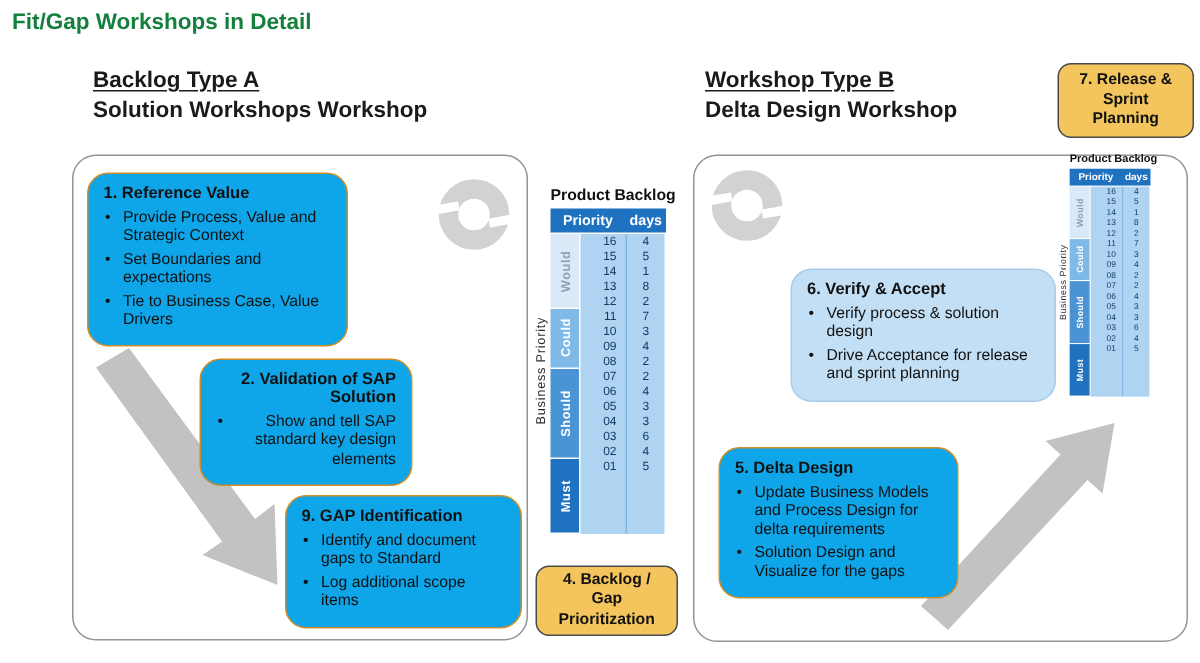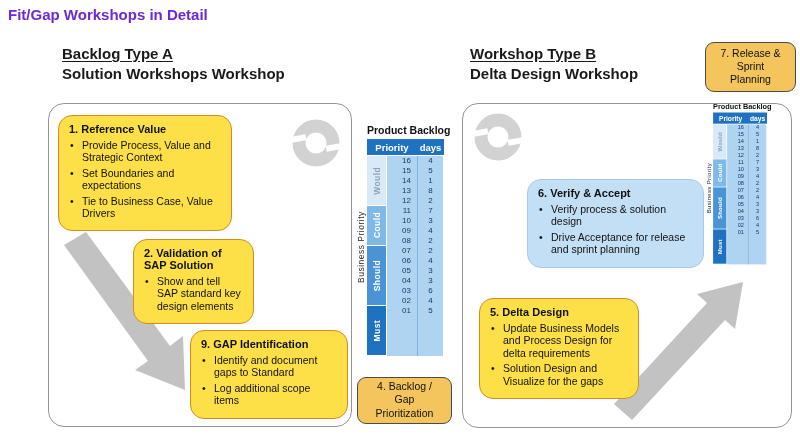--- a/index.html
+++ b/index.html
@@ -1,47 +1,47 @@
 <!DOCTYPE html>
 <html><head>
 <meta charset="utf-8">
 <style>
   * { margin:0; padding:0; box-sizing:border-box; }
   html,body { background:#fff; }
   body { font-family:"Liberation Sans","DejaVu Sans",sans-serif; }
   .slide { position:relative; width:800px; height:442px; background:#fff; overflow:hidden; }
 
-  .slide-title { position:absolute; left:8px; top:6px; font-size:15px; font-weight:bold; color:#6d28d9; }
+  .slide-title { position:absolute; left:8px; top:6px; font-size:15px; font-weight:bold; color:#15803d; }
 
   .section-heading { position:absolute; font-size:15px; font-weight:bold; color:#1a1a1a; line-height:20px; }
   .section-heading .hl1 { text-decoration:underline; text-underline-offset:2px; }
   .heading-a { left:62px; top:44px; }
   .heading-b { left:470px; top:44px; }
 
   .panel { position:absolute; background:#fff; border:1.5px solid #949494; border-radius:16px; }
   .panel-left  { left:48px;  top:103px; width:304px; height:324px; }
   .panel-right { left:462px; top:103px; width:330px; height:325px; }
 
   .cycle { position:absolute; }
 
   .arrow-svg { position:absolute; }
 
   .step-box { position:absolute; border-radius:14px; padding:7px 10px 8px 10px; color:#111; }
   .step-box .step-title { font-size:11px; font-weight:bold; margin-bottom:4px; }
   .step-box ul { list-style:none; }
   .step-box li { position:relative; padding-left:13px; font-size:10.5px; line-height:1.18; margin-bottom:3px; }
   .step-box li::before { content:"\2022"; position:absolute; left:1px; top:0; }
-  .orange { background:#fde047; border:1px solid #cf8d24; }
+  .orange { background:#0ea5e9; border:1px solid #cf8d24; }
   .lightblue { background:#c3dff5; border:1px solid #a7cbe8; }
   .amber { background:#f3c55c; border:1.5px solid #4a4a4a; border-radius:9px;
            display:flex; align-items:center; justify-content:center; text-align:center; }
-  .amber .amber-lines { font-size:10.5px; font-weight:normal; line-height:1.25; }
+  .amber .amber-lines { font-size:10.5px; font-weight:bold; line-height:1.25; }
 
   .box-1 { left:58px;  top:115px; width:174px; }
-  .box-2 { left:133px; top:239px; width:121px; }
+  .box-2 { left:133px; top:239px; width:142px;text-align:right; }
   .box-3 { left:190px; top:330px; width:158px; }
   .box-5 { left:479px; top:298px; width:160px; }
   .box-6 { left:527px; top:179px; width:177px; }
   .box-4 { left:357px; top:377px; width:95px;  height:47px; }
   .box-7 { left:705px; top:42px;  width:91px;  height:50px; }
 
   
   .backlog-instance { position:absolute; width:90px; }
   .backlog-small { transform:scale(0.7); transform-origin:top left; }
   .backlog-title { margin-left:13px; width:77px; text-align:center; font-size:10.5px; font-weight:bold; color:#111; margin-bottom:3px; white-space:nowrap; }

